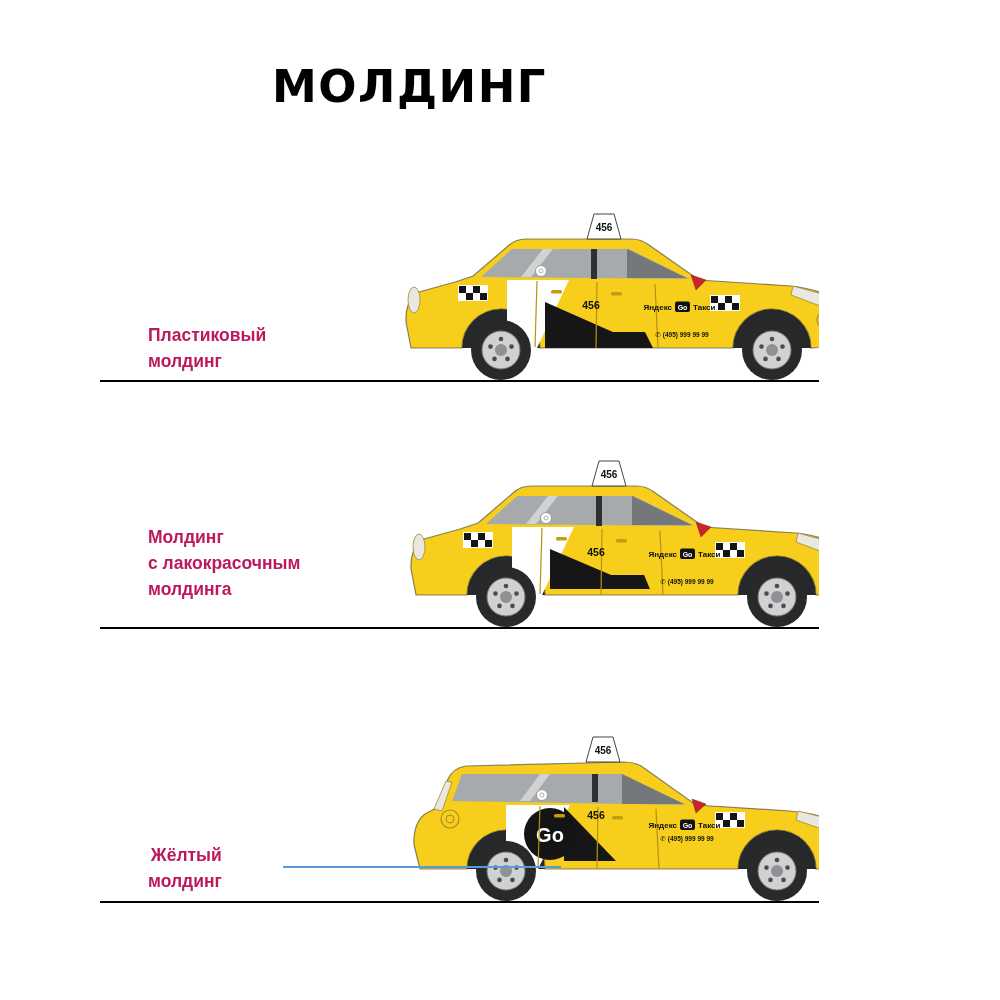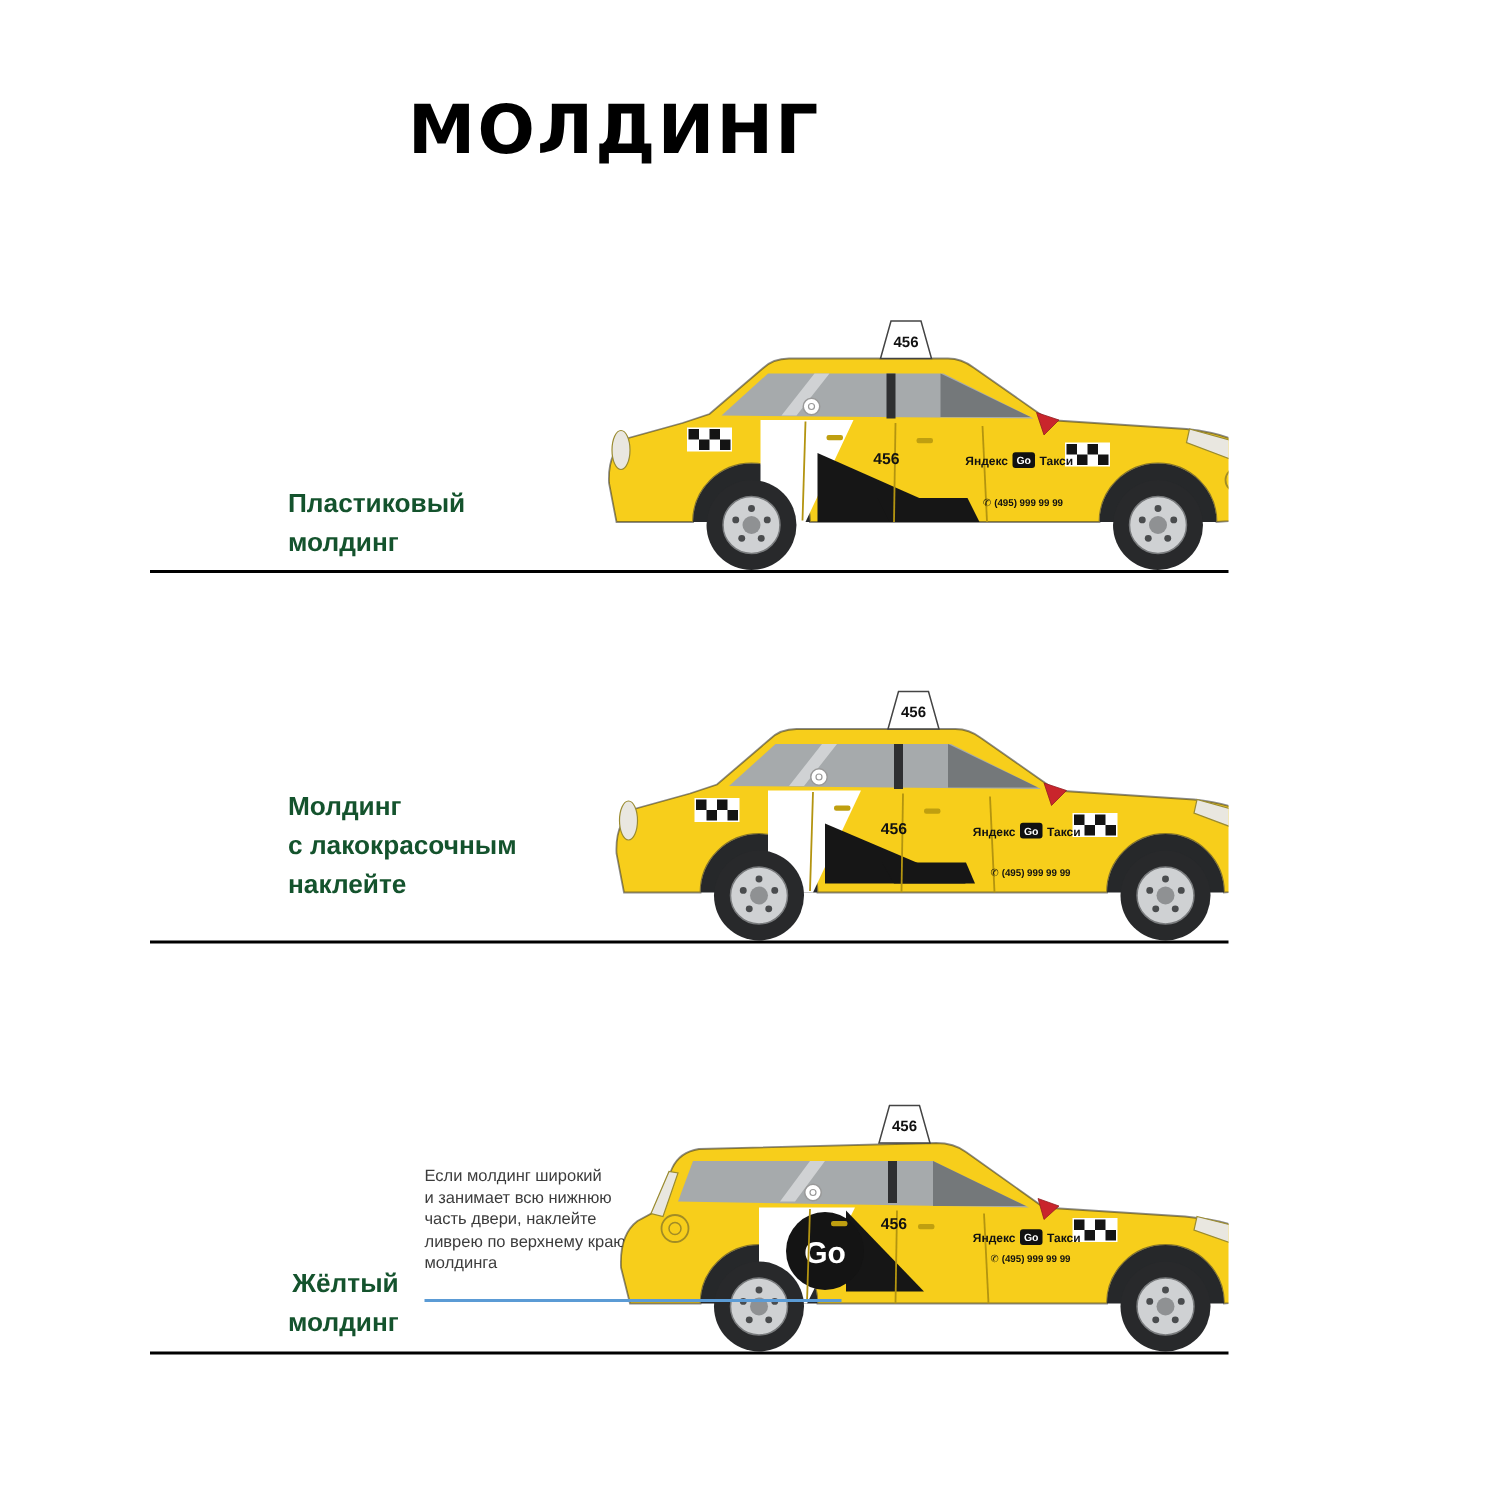--- a/index.html
+++ b/index.html
@@ -9,21 +9,21 @@
     background: #ffffff; overflow: hidden;
     font-family: "Liberation Sans", "DejaVu Sans", sans-serif; color: #111;
   }
   .page-title {
     position: absolute; top: 60px; left: 0; width: 100%;
     text-align: center; font-family: "DejaVu Sans", sans-serif;
     font-size: 45px; font-weight: 800; letter-spacing: 1.5px; color: #000;
   }
   .section-label {
     position: absolute; left: 148px;
-    font-size: 17.5px; font-weight: 700; line-height: 26px; color: #14532d; margin-left: 44px;
+    font-size: 17.5px; font-weight: 700; line-height: 26px; color: #be185d;
   }
   .label-1 { top: 322px; }
   .label-2 { top: 524px; }
   .label-3 { top: 842px; text-align: right; }
   .ground-line { position: absolute; left: 100px; width: 800px; height: 2px; background: #000; }
   .ground-1 { top: 380px; }
   .ground-2 { top: 627px; }
   .ground-3 { top: 901px; }
   .car { position: absolute; width: 470px; height: 190px; }
   .car-1 { left: 395px; top: 198px; }
@@ -124,21 +124,21 @@
           <circle cx="370.5" cy="160.9" r="2.3" fill="#4a4c4e"></circle>
         <circle cx="366.5" cy="148.6" r="2.3" fill="#4a4c4e"></circle>
       </g>
     </svg>
   </div>
   <div class="ground-line ground-1"></div>
 
   <div class="section-label label-2">
     <div>Молдинг</div>
     <div>с лакокрасочным</div>
-    <div>наклейте</div>
+    <div>молдинга</div>
   </div>
 
   <div class="car car-2">
     <svg viewBox="0 0 470 190" width="470" height="190">
       <path d="M416,150 A39,39 0 0 0 338,150 Z" fill="#26282a"></path>
       <path d="M145,150 A39,39 0 0 0 67,150 Z" fill="#26282a"></path>
       <path d="M16,150 L11,124 Q10,102 24,94 L60,84 L78,78 L113,48 Q120,41 131,41 L237,41 Q246,41 254,47 L304,82 L396,88 Q432,92 443,106 Q449,116 449,128 L447,148 L416,150 A39,39 0 0 0 338,150 L145,150 A39,39 0 0 0 67,150 Z" fill="#F7CE1B" stroke="#2b2b2b" stroke-opacity="0.55" stroke-width="1.2"></path>
       <polygon points="86,79 117,51 234,51 294,81" fill="#A6AAAC"></polygon>
       <polygon points="126,79 148,51 158,51 136,79" fill="#d7d9da" opacity="0.85"></polygon>
       <polygon points="232,51 292,80 232,80" fill="#74787a"></polygon>
@@ -212,27 +212,20 @@
       </g>
     </svg>
   </div>
   <div class="ground-line ground-2"></div>
 
   <div class="section-label label-3">
     <div>Жёлтый</div>
     <div>молдинг</div>
   </div>
 
-  <div class="annotation">
-    <div>Если молдинг широкий</div>
-    <div>и занимает всю нижнюю</div>
-    <div>часть двери, наклейте</div>
-    <div>ливрею по верхнему краю</div>
-    <div>молдинга</div>
-  </div>
 
   <div class="car car-3">
     <svg viewBox="0 0 470 190" width="470" height="190">
       <path d="M416,150 A39,39 0 0 0 338,150 Z" fill="#26282a"></path>
       <path d="M145,150 A39,39 0 0 0 67,150 Z" fill="#26282a"></path>
       <path d="M20,150 L14,126 Q13,104 25,95 L36,89 L48,60 Q53,49 66,47 L224,43 Q236,43 244,49 L296,86 L390,92 Q431,96 443,109 Q449,118 448,130 L446,148 L416,150 A39,39 0 0 0 338,150 L145,150 A39,39 0 0 0 67,150 Z" fill="#F7CE1B" stroke="#2b2b2b" stroke-opacity="0.55" stroke-width="1.2"></path>
       <polygon points="52,82 62,55 222,55 286,86" fill="#A6AAAC"></polygon>
       <polygon points="120,82 140,55 150,55 130,82" fill="#d7d9da" opacity="0.85"></polygon>
       <polygon points="222,55 284,85 222,85" fill="#74787a"></polygon>
       <rect x="192" y="55" width="6" height="28" fill="#2e2f31"></rect>

